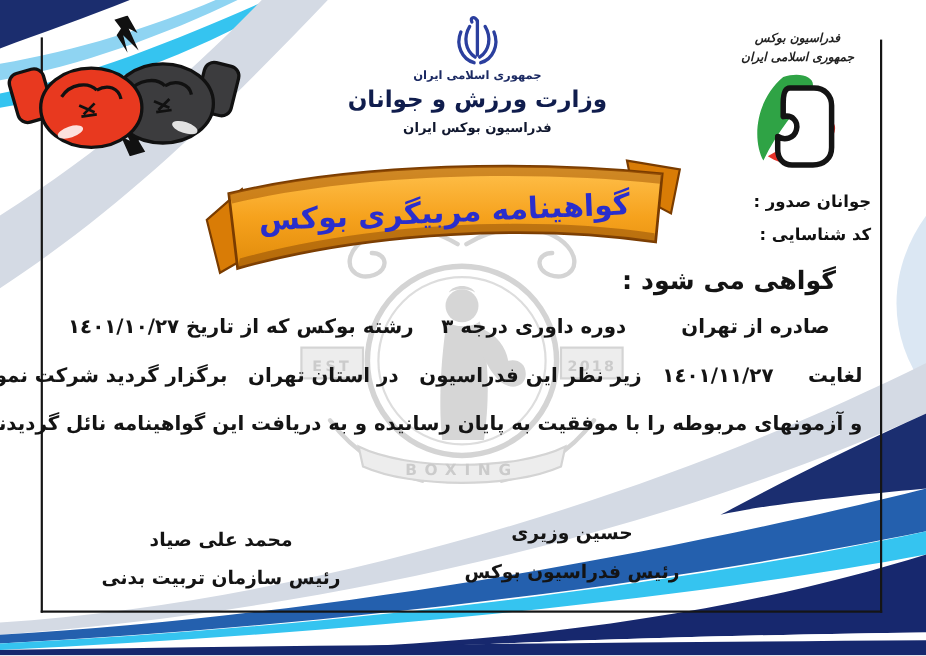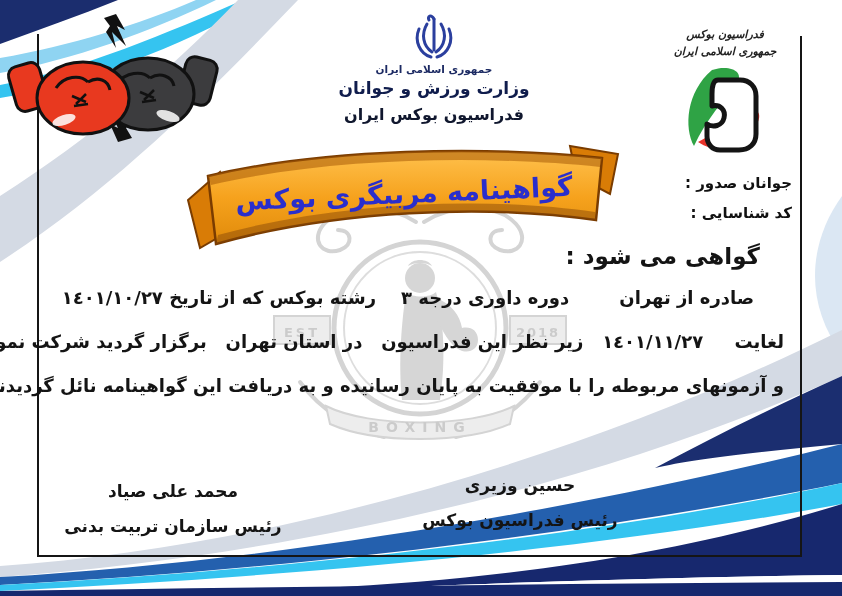--- a/index.html
+++ b/index.html
@@ -10,22 +10,22 @@
   
   .bg{left:0;top:0;z-index:0;}
   .wm{left:260px;top:200px;z-index:1;opacity:.95;}
   
   .frame-l{left:37px;top:34px;width:2px;height:523px;background:#151515;z-index:2;}
   .frame-r{left:800px;top:36px;width:2px;height:521px;background:#151515;z-index:2;}
   .frame-b{left:37px;top:555px;width:765px;height:2px;background:#151515;z-index:2;}
   
   .hdr{left:300px;top:10px;width:268px;text-align:center;z-index:2;}
   .hdr .small{font-size:10.5px;font-weight:bold;color:#1c2a63;margin-top:1px;}
-  .hdr .ministry{font-size:17px;font-weight:bold;color:#101d4d;margin-top:3px;}
-  .hdr .fed{font-size:16px;font-weight:bold;color:#10172e;margin-top:7px;}
+  .hdr .ministry{font-size:21px;font-weight:bold;color:#101d4d;margin-top:3px;}
+  .hdr .fed{font-size:12px;font-weight:bold;color:#10172e;margin-top:7px;}
   
   .ribbon{left:186px;top:142px;width:436px;height:110px;z-index:2;}
   .ribbon .txt{position:absolute;left:18px;top:26px;width:400px;height:52px;line-height:52px;
                text-align:center;font-size:27px;font-weight:bold;color:#2a2ecc;
                transform:rotate(-2.5deg);direction:rtl;}
   
   .logoblk{left:652px;top:28px;width:146px;text-align:center;z-index:2;direction:rtl;}
   .logoblk .l1{font-size:11px;font-weight:bold;font-style:italic;color:#222;}
   .logoblk .l2{font-size:11px;font-weight:bold;font-style:italic;color:#222;margin-top:4px;}
   .logoblk svg{margin:4px auto 0 auto;}
@@ -37,21 +37,21 @@
   .bodytxt{left:32px;top:236px;width:752px;direction:rtl;z-index:3;}
   .certify{height:40px;line-height:40px;text-align:right;padding-right:24px;
            font-size:23px;font-weight:bold;}
   .bodyline{height:44px;line-height:44px;text-align:center;white-space:pre;
             font-size:18px;font-weight:bold;}
   
   .sig{z-index:3;text-align:center;direction:rtl;font-weight:bold;}
   .sig .name{font-size:17px;height:30px;line-height:30px;}
   .sig .title{font-size:17px;height:36px;line-height:40px;}
   .sig-right{left:403px;top:470px;width:234px;}
-  .sig-left{left:54px;top:476px;width:238px;}
+  .sig-left{left:82px;top:476px;width:238px;}
 </style>
 </head>
 <body>
 
 <div class="cert">
 
   <svg class="abs bg" width="842" height="596" viewBox="0 0 842 596">
 
     <path d="M0,0 L118,0 C78,16 38,30 0,44 Z" fill="#1b2d6e"></path>
     <path d="M0,58 C70,46 140,24 196,0 L216,0 C150,32 72,60 0,73 Z" fill="#8fd4f2"></path>

